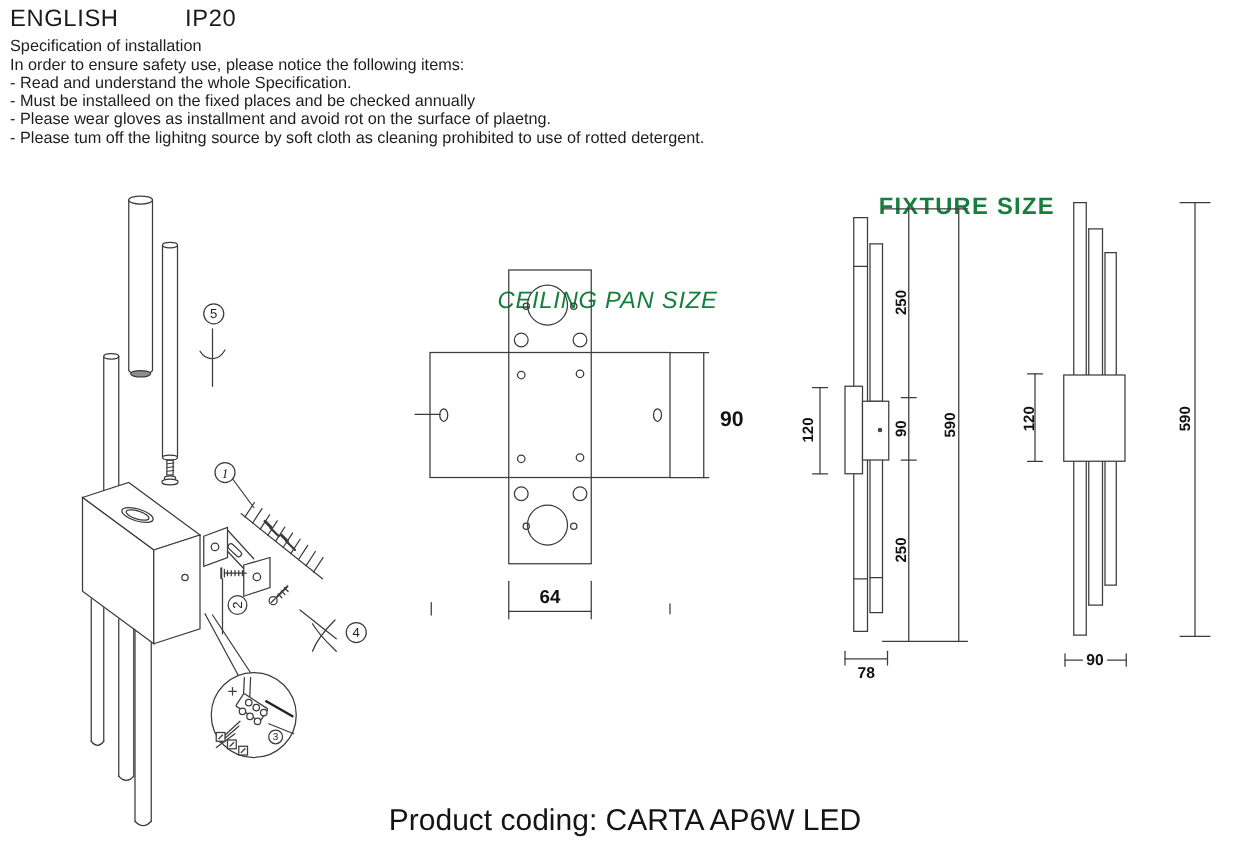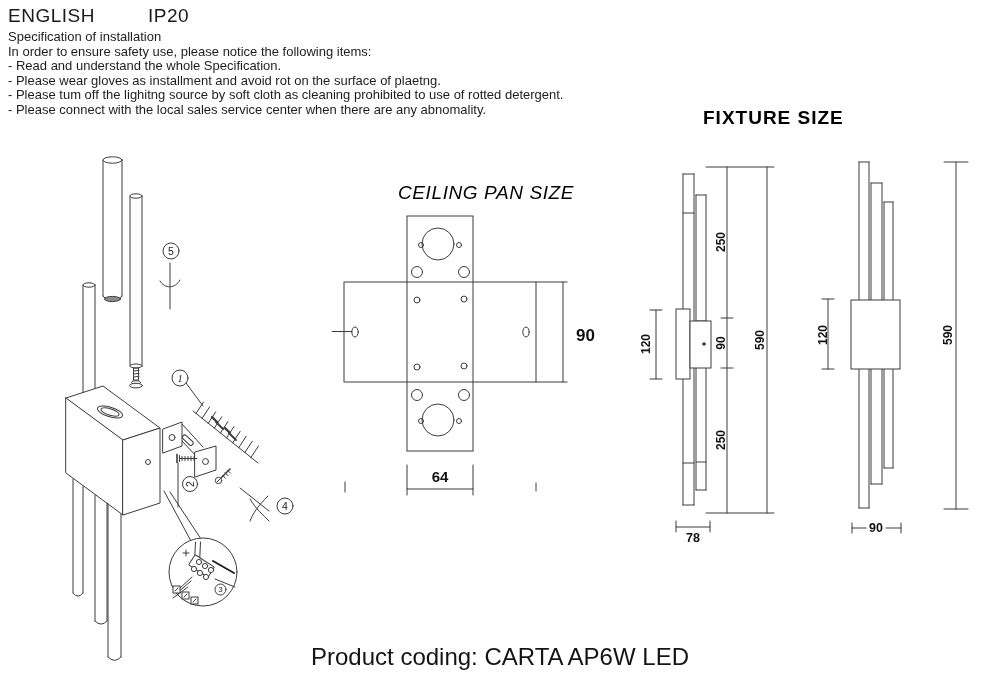--- a/index.html
+++ b/index.html
@@ -1,21 +1,21 @@
 <!DOCTYPE html>
 <html><head>
 <meta charset="utf-8">
 <style>
   html,body{margin:0;padding:0;background:#fff;}
   .page{position:relative;width:1000px;height:690px;background:#fff;overflow:hidden;
         font-family:"Liberation Sans",sans-serif;color:#111;border-radius:30px;}
   .abs{position:absolute;}
   .hdr{font-size:19px;color:#1a1a1a;letter-spacing:0.5px;}
   .spec{left:8px;top:30px;width:560px;font-size:13px;line-height:14.55px;color:#1d1d1d;}
-  .title-lg{font-size:19px;color:#000000;letter-spacing:0.6px;white-space:nowrap;}
+  .title-lg{font-size:19px;color:#15803d;letter-spacing:0.6px;white-space:nowrap;margin-top:48px;}
   .title-bold{font-weight:600;letter-spacing:1px;}
   .coding{left:0;top:643px;width:1000px;text-align:center;font-size:24px;color:#141414;}
   svg{overflow:visible;}
   svg text{font-family:"Liberation Sans",sans-serif;fill:#111;stroke:none;}
   .dimtext{font-size:12px;font-weight:600;}
   .dimtext-md{font-size:12.5px;font-weight:600;}
   .dimtext-lg{font-size:17px;font-weight:600;}
   .dimtext-64{font-size:15px;font-weight:600;}
   .step{font-size:10.5px;fill:#222;}
   .step-italic{font-style:italic;font-family:"Liberation Serif",serif;}
@@ -26,23 +26,23 @@
 
 <div class="page">
 
   <div class="abs hdr" style="left:8px;top:5px;">ENGLISH</div>
   <div class="abs hdr" style="left:148px;top:5px;">IP20</div>
 
   <div class="abs spec">
     <div>Specification of installation</div>
     <div>In order to ensure safety use, please notice the following items:</div>
     <div>- Read and understand the whole Specification.</div>
+    <div>- Must be installeed on the fixed places and be checked annually</div>
     <div>- Please wear gloves as installment and avoid rot on the surface of plaetng.</div>
     <div>- Please tum off the lighitng source by soft cloth as cleaning prohibited to use of rotted detergent.</div>
-    <div>- Please connect with the local sales service center when there are any abnomality.</div>
   </div>
 
   <svg class="abs" style="left:60px;top:150px;" width="250" height="520" viewBox="0 0 250 520">
     <g class="lines">
 
       <g>
         <line x1="43" y1="10" x2="43" y2="146"></line>
           <line x1="62" y1="10" x2="62" y2="146"></line>
         <ellipse cx="52.5" cy="10" rx="9.5" ry="3.2" fill="#fff"></ellipse>
         <path d="M43,146 A9.5,3.2 0 0 0 62,146" fill="#fff"></path>

